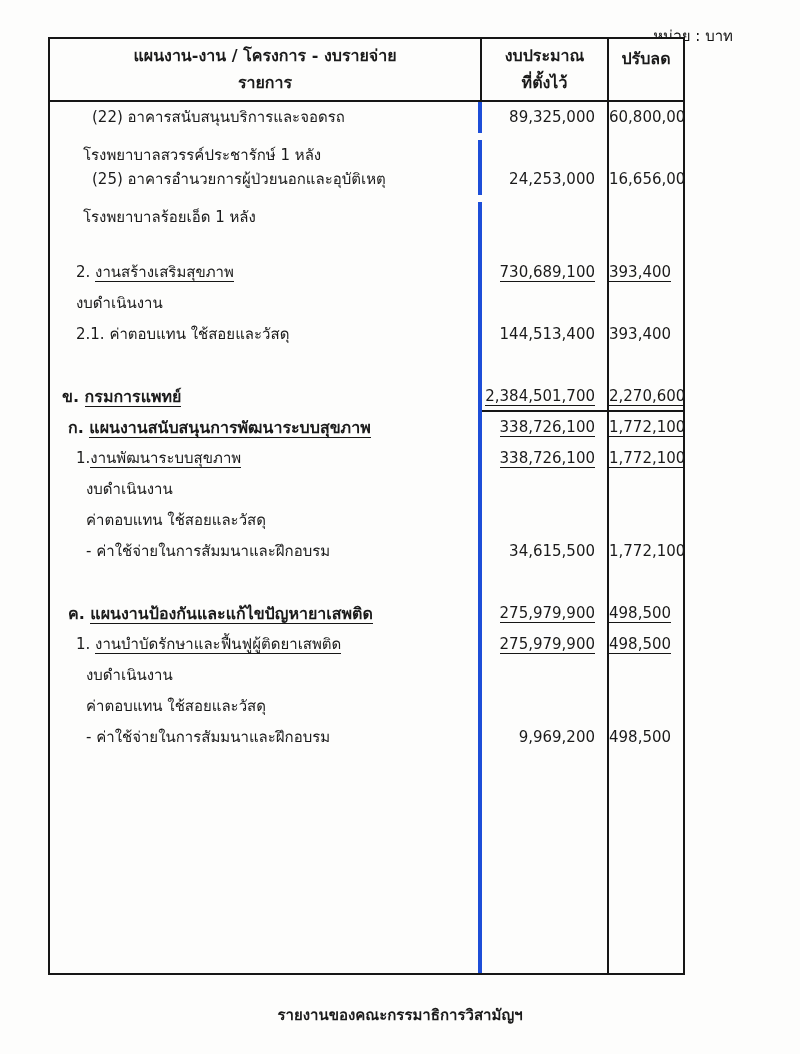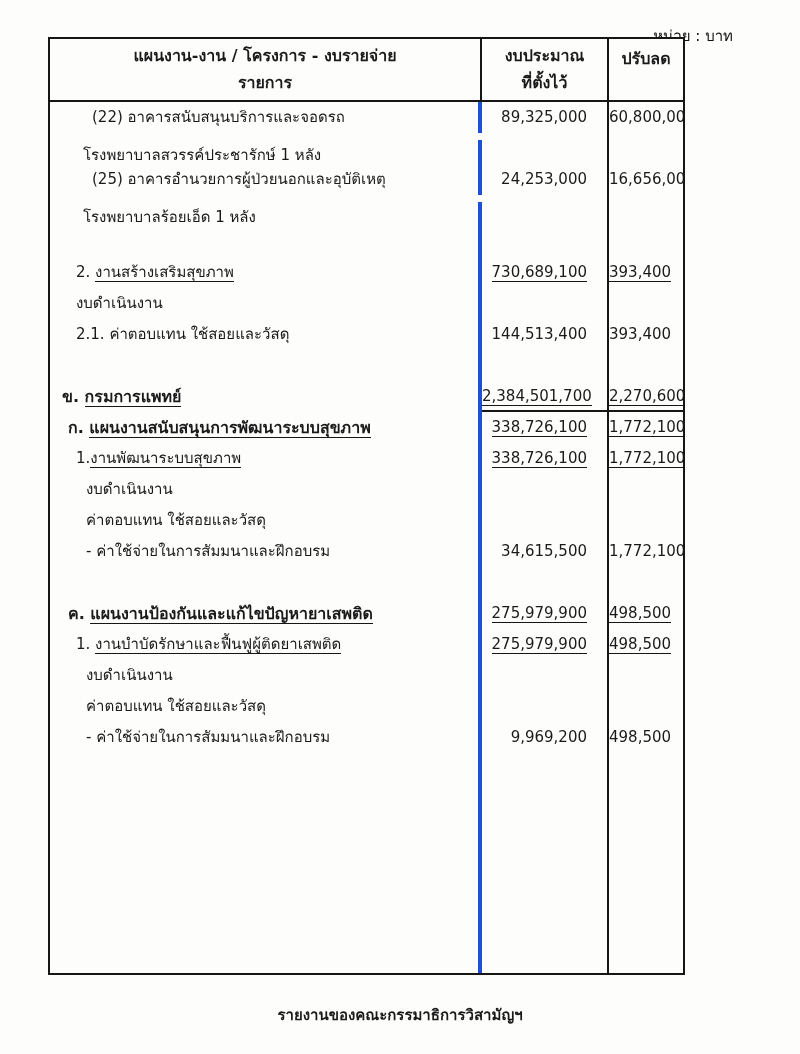--- a/index.html
+++ b/index.html
@@ -74,21 +74,21 @@
     font-size:15px;
     overflow:hidden;
   }
   .c1{
     border-right:4px solid #1d4ed8;
     white-space:pre;
   }
   .c2{
     border-right:2px solid #161616;
     text-align:right;
-    padding-right:20px;
+    padding-right:12px;
   }
   .c3{
     text-align:right;
     padding-right:24px;
   }
   .row.rule .c2,.row.rule .c3{border-bottom:2px solid #161616;}
   .b{font-weight:bold;font-size:16px;}
   .u{border-bottom:1.5px solid #161616;}
   .ind0{padding-left:12px;}
   .ind1{padding-left:18px;}

